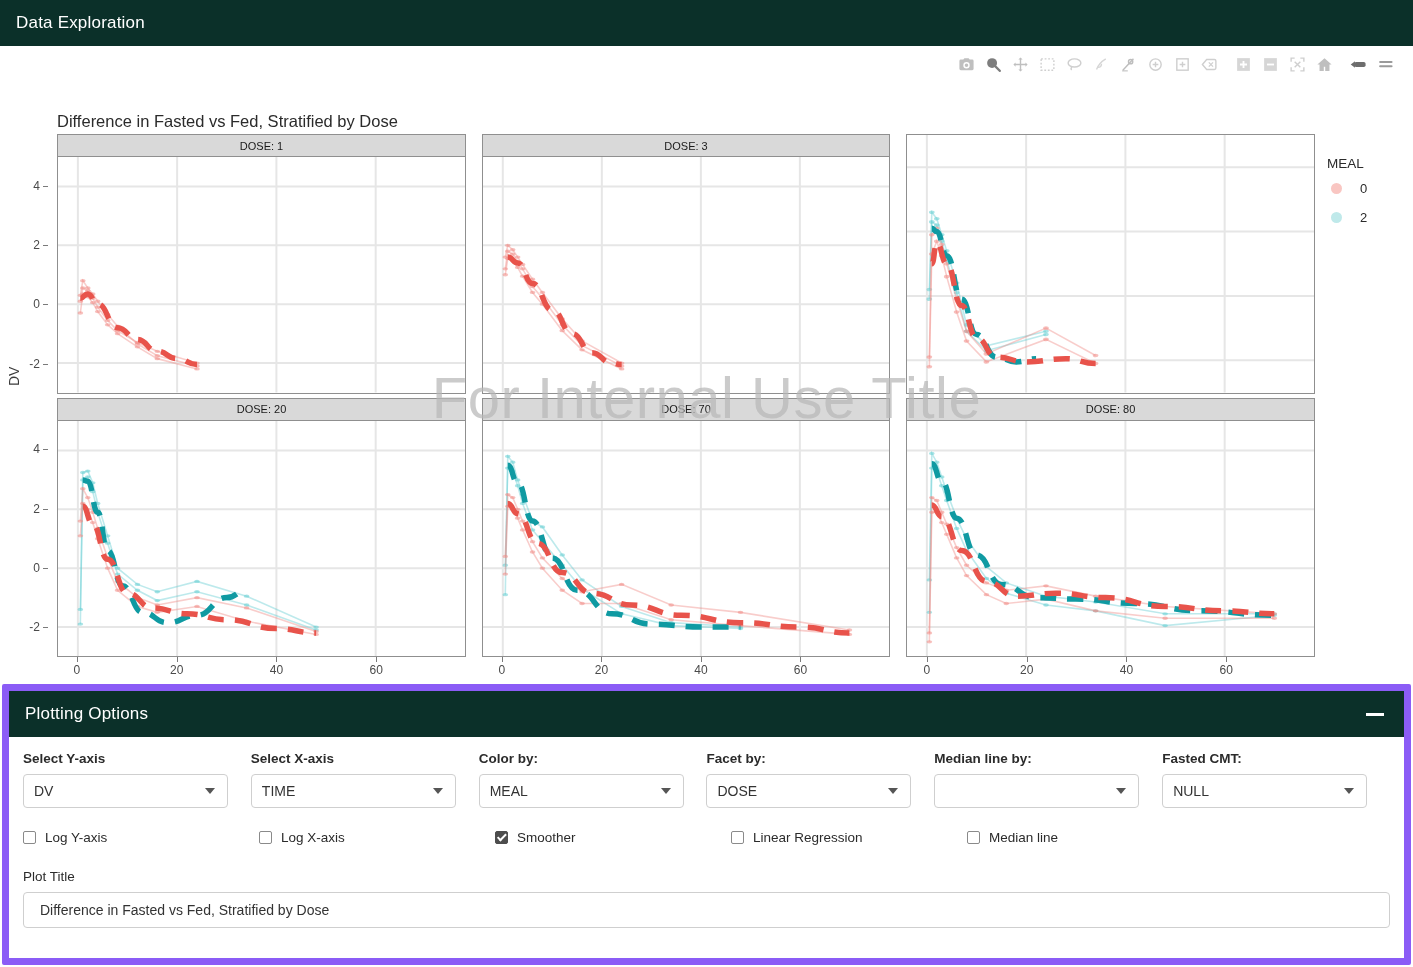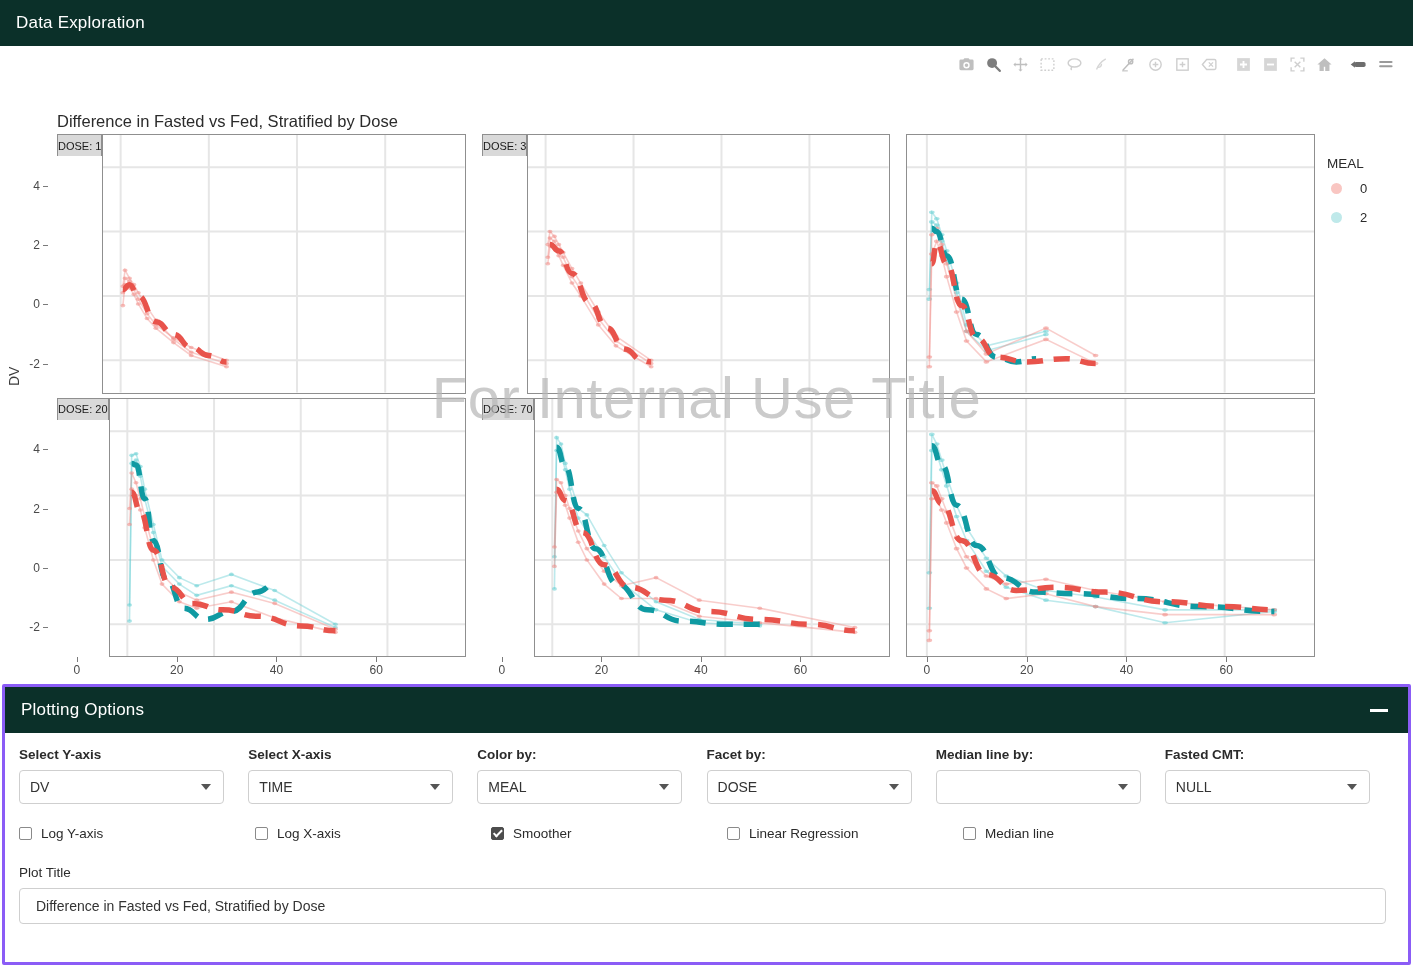--- a/index.html
+++ b/index.html
@@ -8,21 +8,21 @@
     width: 1413px; height: 967px;
     background: #ffffff;
     font-family: "Liberation Sans", sans-serif;
     overflow: hidden;
   }
   .app { width: 1413px; height: 967px; position: relative; background:#ffffff; }
 
   
   .panel {
     background:#ffffff;
-    border:3px solid #8b5cf6;
+    border:7px solid #8b5cf6;
     border-radius:2px;
   }
   .panel-header {
     background:#0b3029;
     color:#ffffff;
     height:46px;
     display:flex; align-items:center;
     padding:0 16px;
     font-size:17px;
     position:relative;
@@ -82,21 +82,21 @@
 
   
   .facet-grid {
     position:absolute; left:57px; top:88px;
     width:1258px; height:523px;
     display:grid;
     grid-template-columns: 409px 1fr 409px;
     grid-template-rows: 1fr 1fr;
     column-gap:16px; row-gap:4px;
   }
-  .facet { display:flex; flex-direction:row; }
+  .facet { display:flex; flex-direction:column; }
   .facet-strip {
     background:#d9d9d9; border:1px solid #8f8f8f; border-bottom:none;
     height:22px; display:flex; align-items:center; justify-content:center;
     font-size:11px; color:#1a1a1a;
   }
   .facet-plot {
     flex:1; position:relative; background:#ffffff;
     border:1px solid #8f8f8f;
     overflow:hidden;
   }
@@ -612,20 +612,21 @@
                 <circle cx="341.4634146341464" cy="775" r="7" fill="#f08a85" opacity="0.55"></circle>
                 <circle cx="463.4146341463415" cy="843.75" r="7" fill="#f08a85" opacity="0.55"></circle>
                 <circle cx="634.1463414634146" cy="868.75" r="7" fill="#f08a85" opacity="0.55"></circle>
                 <circle cx="902.439024390244" cy="906.25" r="7" fill="#f08a85" opacity="0.55"></circle>
                 <path d="M60.97560975609756 187.5 C73.17073170731707 187.5,73.17073170731707 262.5,85.3658536585366 262.5 C103.65853658536585 262.5,103.65853658536585 425,121.95121951219512 425 C146.34146341463415 425,146.34146341463415 581.25,170.7317073170732 581.25 C201.21951219512198 581.25,201.21951219512198 718.75,231.70731707317074 718.75 C274.390243902439 718.75,274.390243902439 818.75,317.0731707317073 818.75 C365.8536585365854 818.75,365.8536585365854 862.5,414.6341463414634 862.5 C475.609756097561 862.5,475.609756097561 875,536.5853658536586 875 C585.3658536585366 875,585.3658536585366 875,634.1463414634146 875" fill="none" stroke="#0f9aa2" stroke-width="5.5" stroke-dasharray="16 11" stroke-linecap="butt" vector-effect="non-scaling-stroke"></path>
                 <path d="M60.97560975609756 350 C73.17073170731707 350,73.17073170731707 393.75,85.3658536585366 393.75 C109.75609756097562 393.75,109.75609756097562 518.75,134.14634146341464 518.75 C164.6341463414634 518.75,164.6341463414634 643.75,195.1219512195122 643.75 C231.70731707317074 643.75,231.70731707317074 731.25,268.2926829268293 731.25 C317.07317073170736 731.25,317.07317073170736 781.25,365.8536585365854 781.25 C426.82926829268297 781.25,426.82926829268297 825,487.8048780487805 825 C560.9756097560976 825,560.9756097560976 856.25,634.1463414634146 856.25 C707.3170731707316 856.25,707.3170731707316 875,780.4878048780488 875 C841.4634146341464 875,841.4634146341464 900,902.439024390244 900" fill="none" stroke="#e8534b" stroke-width="5.5" stroke-dasharray="16 11" stroke-linecap="butt" vector-effect="non-scaling-stroke"></path>
               </svg>
             </div>
           </div>
           <div class="facet">
+            <div class="facet-strip">DOSE: 80</div>
             <div class="facet-plot">
               <svg viewBox="0 0 1000 1000" preserveAspectRatio="none">
                 <line x1="48.78048780487805" y1="0" x2="48.78048780487805" y2="1000" stroke="#e6e6e6" stroke-width="2" vector-effect="non-scaling-stroke"></line>
                 <line x1="292.6829268292683" y1="0" x2="292.6829268292683" y2="1000" stroke="#e6e6e6" stroke-width="2" vector-effect="non-scaling-stroke"></line>
                 <line x1="536.5853658536586" y1="0" x2="536.5853658536586" y2="1000" stroke="#e6e6e6" stroke-width="2" vector-effect="non-scaling-stroke"></line>
                 <line x1="780.4878048780488" y1="0" x2="780.4878048780488" y2="1000" stroke="#e6e6e6" stroke-width="2" vector-effect="non-scaling-stroke"></line>
                 <line x1="0" y1="875" x2="1000" y2="875" stroke="#e6e6e6" stroke-width="2" vector-effect="non-scaling-stroke"></line>
                 <line x1="0" y1="625" x2="1000" y2="625" stroke="#e6e6e6" stroke-width="2" vector-effect="non-scaling-stroke"></line>
                 <line x1="0" y1="375" x2="1000" y2="375" stroke="#e6e6e6" stroke-width="2" vector-effect="non-scaling-stroke"></line>
                 <line x1="0" y1="125" x2="1000" y2="125" stroke="#e6e6e6" stroke-width="2" vector-effect="non-scaling-stroke"></line>

